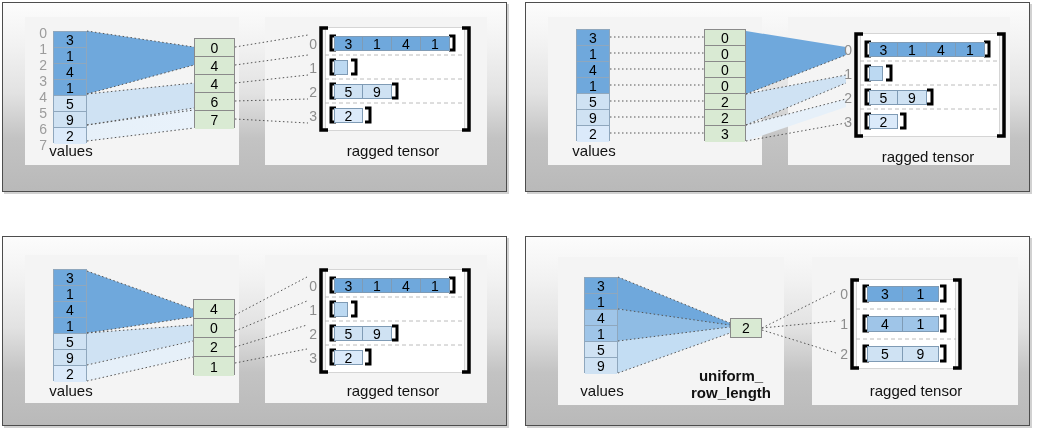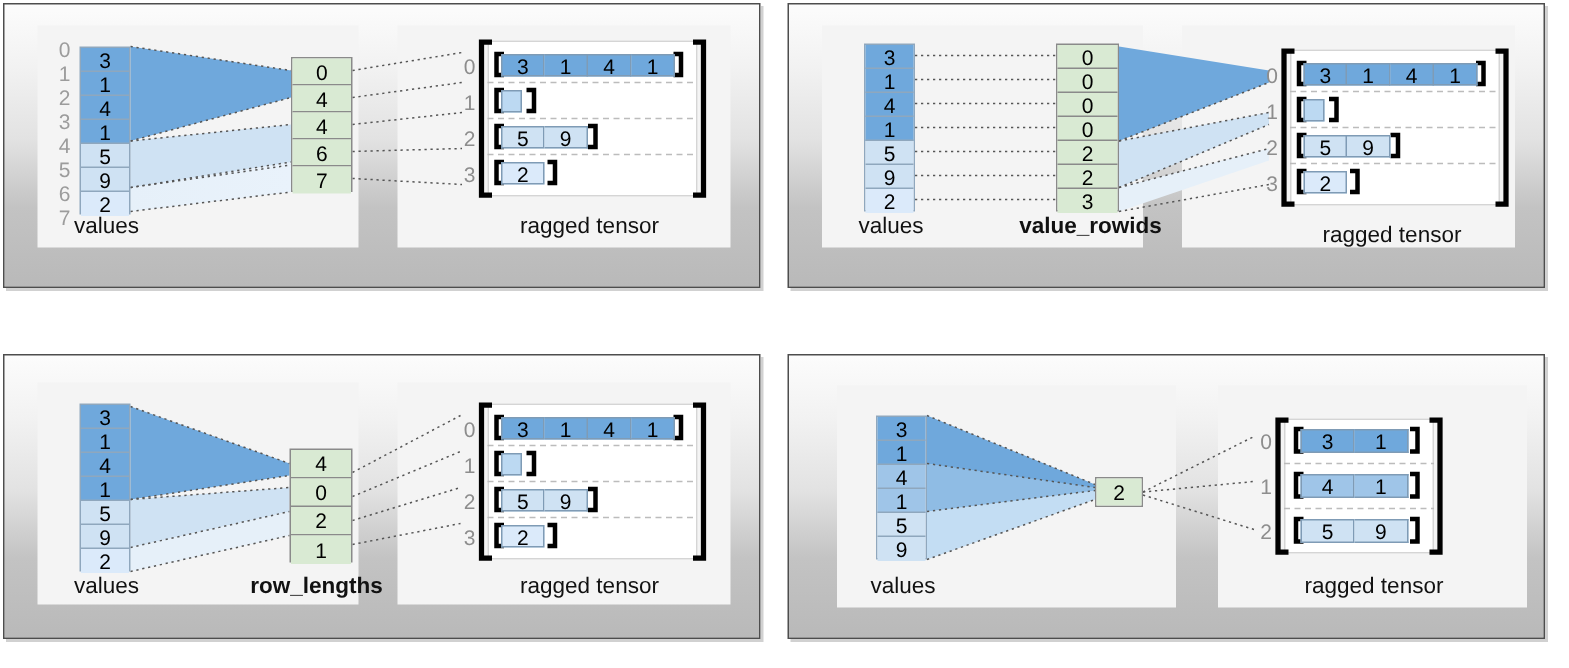--- a/index.html
+++ b/index.html
@@ -258,21 +258,20 @@
     </div>
     <div class="rtcellrow" style="left:343px;top:87px;">
       <div class="rtcell" style="width:29px;height:15px;background:#cfe2f3;">5</div>
       <div class="rtcell" style="width:29px;height:15px;background:#cfe2f3;">9</div>
     </div>
     <div class="rtcellrow" style="left:343px;top:111px;">
       <div class="rtcell" style="width:29px;height:15px;background:#dbeafa;">2</div>
     </div>
 
     <div class="caption" style="left:28px;top:140px;width:80px;">values</div>
-    <div class="caption bold" style="left:128px;top:140px;width:146px;">value_rowids</div>
     <div class="caption" style="left:312px;top:146px;width:180px;">ragged tensor</div>
   </div>
 
   <div class="panel p3">
     <div class="card left" style="left:22px;top:18px;width:214px;height:148px;"></div>
     <div class="card right" style="left:262px;top:18px;width:222px;height:148px;"></div>
 
     <svg class="overlay" width="505" height="190">
       <polygon points="84,34 84,96 190,80 190,72" fill="#6fa8dc"></polygon>
       <polygon points="84,96 84,128 190,104 190,88" fill="#cfe2f3"></polygon>
@@ -345,21 +344,20 @@
     </div>
     <div class="rtcellrow" style="left:331px;top:89px;">
       <div class="rtcell" style="width:29px;height:15px;background:#cfe2f3;">5</div>
       <div class="rtcell" style="width:29px;height:15px;background:#cfe2f3;">9</div>
     </div>
     <div class="rtcellrow" style="left:331px;top:113px;">
       <div class="rtcell" style="width:29px;height:15px;background:#dbeafa;">2</div>
     </div>
 
     <div class="caption" style="left:28px;top:146px;width:80px;">values</div>
-    <div class="caption bold" style="left:138px;top:146px;width:140px;">row_lengths</div>
     <div class="caption" style="left:300px;top:146px;width:180px;">ragged tensor</div>
   </div>
 
   <div class="panel p4">
     <div class="card left" style="left:32px;top:20px;width:226px;height:148px;"></div>
     <div class="card right" style="left:286px;top:20px;width:206px;height:148px;"></div>
 
     <svg class="overlay" width="505" height="190">
       <polygon points="92,40 92,72 204,92 204,86" fill="#6fa8dc"></polygon>
       <polygon points="92,72 92,104 204,94 204,88" fill="#8fbce4"></polygon>
@@ -418,16 +416,18 @@
     <div class="rtcellrow" style="left:341px;top:79px;">
       <div class="rtcell" style="width:36px;height:16px;background:#9fc5e8;">4</div>
       <div class="rtcell" style="width:36px;height:16px;background:#9fc5e8;">1</div>
     </div>
     <div class="rtcellrow" style="left:341px;top:109px;">
       <div class="rtcell" style="width:36px;height:16px;background:#cfe2f3;">5</div>
       <div class="rtcell" style="width:36px;height:16px;background:#cfe2f3;">9</div>
     </div>
 
     <div class="caption" style="left:36px;top:146px;width:80px;">values</div>
+    <div class="caption bold" style="left:140px;top:130px;width:130px;line-height:1.15;">uniform_
+row_length</div>
     <div class="caption" style="left:300px;top:146px;width:180px;">ragged tensor</div>
   </div>
 
 </div>
 
 </body></html>

